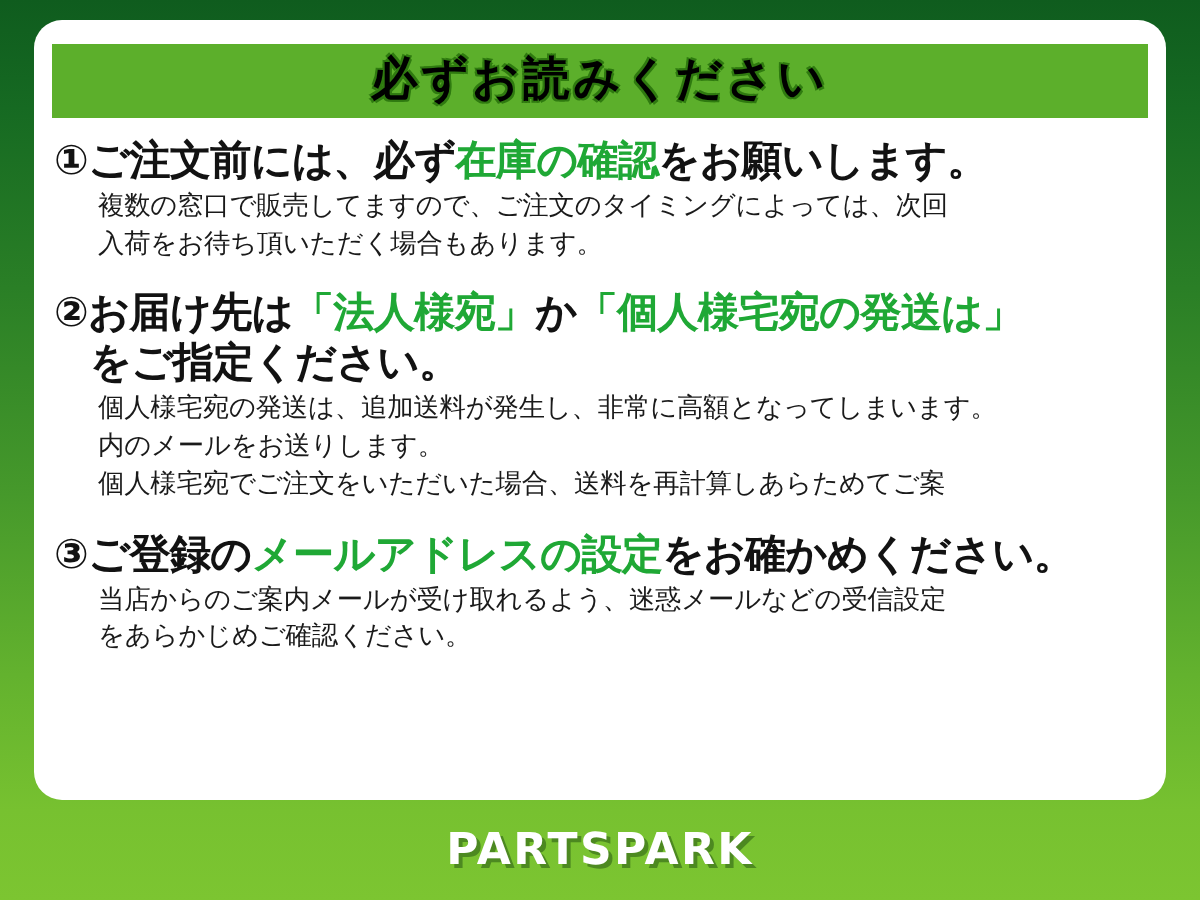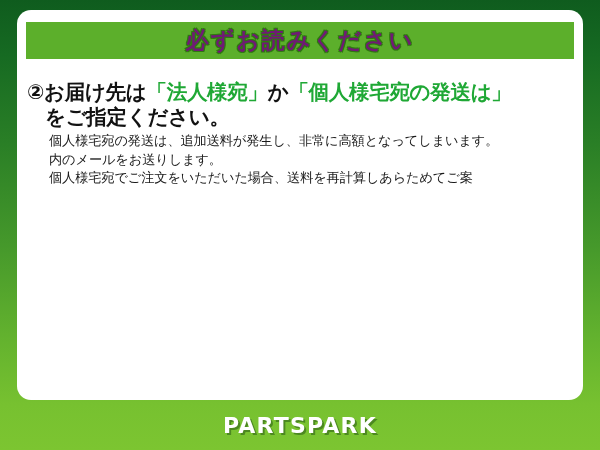--- a/index.html
+++ b/index.html
@@ -48,21 +48,21 @@
     left: 9px;
     top: 12px;
     width: 548px;
     height: 37px;
     background: #5caf2b;
     display: flex;
     align-items: center;
     justify-content: center;
   }
   #header-title {
-    color: #701a75;
+    color: #000000;
     font-size: 23px;
     font-weight: bold;
     letter-spacing: 2px;
     line-height: 1;
     text-shadow:
       -1px -1px 0 #2f7a10,
        1px -1px 0 #2f7a10,
       -1px  1px 0 #2f7a10,
        1px  1px 0 #2f7a10;
     white-space: nowrap;
@@ -146,33 +146,51 @@
 <div id="banner">
 
   <div id="card">
 
     <div id="header-bar">
       <div id="header-title">必ずお読みください</div>
     </div>
 
     <div id="content">
 
+      <div class="item">
+        <div class="headline">
+          <span class="num">①</span><span>ご注文前には、必ず</span><span class="hl-green">在庫の確認</span><span>をお願いします。</span>
+        </div>
+        <div class="sub">
+          <div>複数の窓口で販売してますので、ご注文のタイミングによっては、次回</div>
+          <div>入荷をお待ち頂いただく場合もあります。</div>
+        </div>
+      </div>
 
       <div class="item" style="margin-top:12px;">
         <div class="headline">
           <span class="num">②</span><span>お届け先は</span><span class="hl-green">「法人様宛」</span><span>か</span><span class="hl-green">「個人様宅宛の発送は」</span>
         </div>
         <div class="headline indent-2">をご指定ください。</div>
         <div class="sub">
           <div>個人様宅宛の発送は、追加送料が発生し、非常に高額となってしまいます。</div>
           <div>内のメールをお送りします。</div>
           <div>個人様宅宛でご注文をいただいた場合、送料を再計算しあらためてご案</div>
         </div>
       </div>
 
+      <div class="item" style="margin-top:12px;">
+        <div class="headline">
+          <span class="num">③</span><span>ご登録の</span><span class="hl-green">メールアドレスの設定</span><span>をお確かめください。</span>
+        </div>
+        <div class="sub">
+          <div>当店からのご案内メールが受け取れるよう、迷惑メールなどの受信設定</div>
+          <div>をあらかじめご確認ください。</div>
+        </div>
+      </div>
 
     </div>
   </div>
 
   <div id="footer">
     <div id="logo">PARTSPARK</div>
   </div>
 
 </div>
 

